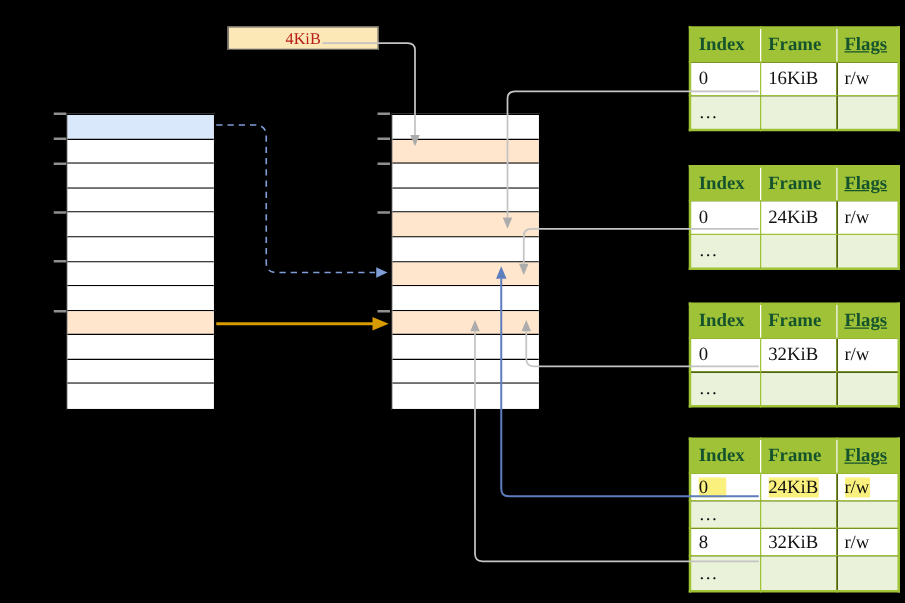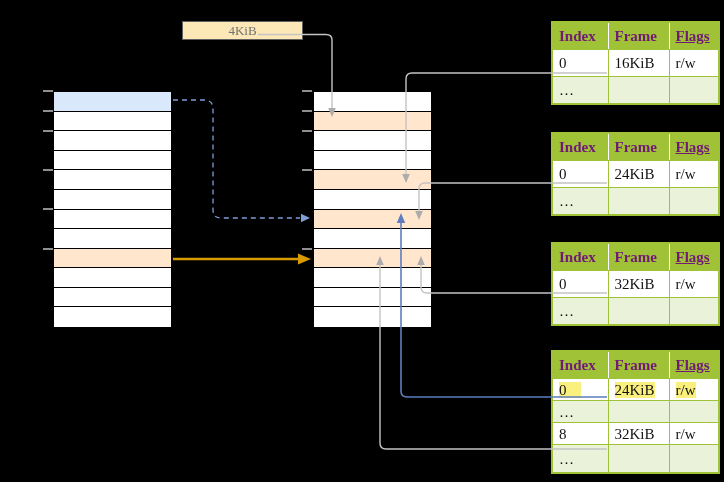--- a/index.html
+++ b/index.html
@@ -19,21 +19,21 @@
   body{
     width:724px;height:482px;background:#000;overflow:hidden;position:relative;
     font-family:"Liberation Serif","DejaVu Serif",serif;
   }
   .stage{position:absolute;inset:0;width:724px;height:482px;}
 
   
   .size-box{
     position:absolute;left:182px;top:21px;width:119px;height:17px;
     background:var(--cream);border:1px solid #5f5f5f;
-    text-align:center;font-size:13px;line-height:17px;color:#737373;
+    text-align:center;font-size:13px;line-height:17px;color:#b91c1c;
   }
 
   
   .mem-col{
     position:absolute;top:91px;width:117px;height:235px;
     background:#fff;border:1px solid #000;
     display:grid;grid-template-rows:repeat(12,1fr);
   }
   .mem-col.left{left:53px;}
   .mem-col.mid{left:313px;}
@@ -48,21 +48,21 @@
   
   table.ptable{
     position:absolute;left:551px;width:167px;table-layout:fixed;
     border-collapse:collapse;border:2px solid var(--green);
     font-size:15px;color:#111;
   }
   .ptable col.c-index{width:56px;}
   .ptable col.c-frame{width:61px;}
   .ptable col.c-flags{width:50px;}
   .ptable th{
-    background:var(--green);color:#701a75;font-weight:bold;text-align:left;
+    background:var(--green);color:#14532d;font-weight:bold;text-align:left;
     height:22px;padding:2px 0 2px 6px;border:1px solid var(--green);
     border-right:1px solid #fff;font-size:15px;
   }
   .ptable th:last-child{border-right:1px solid var(--green);text-decoration:underline;}
   .ptable td{
     height:22px;padding:2px 0 2px 6px;border:1px solid var(--green);
     background:#fff;white-space:nowrap;overflow:hidden;
   }
   .ptable tr.ellipsis td{background:var(--lightgreen);}
   .ptable.compact td{height:18px;padding:2px 0 1px 6px;}

